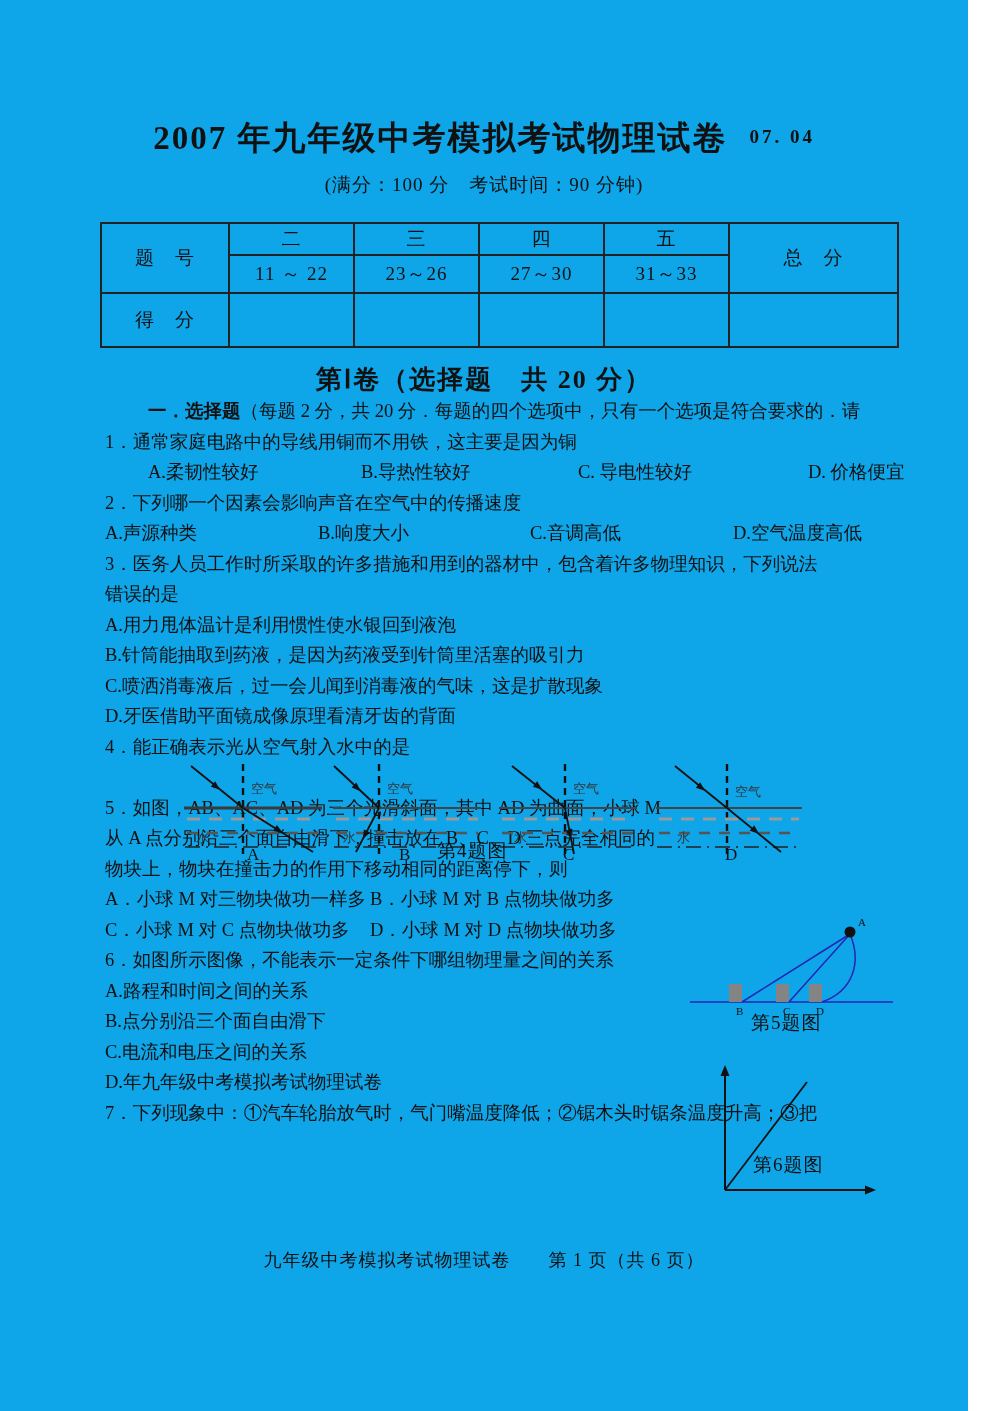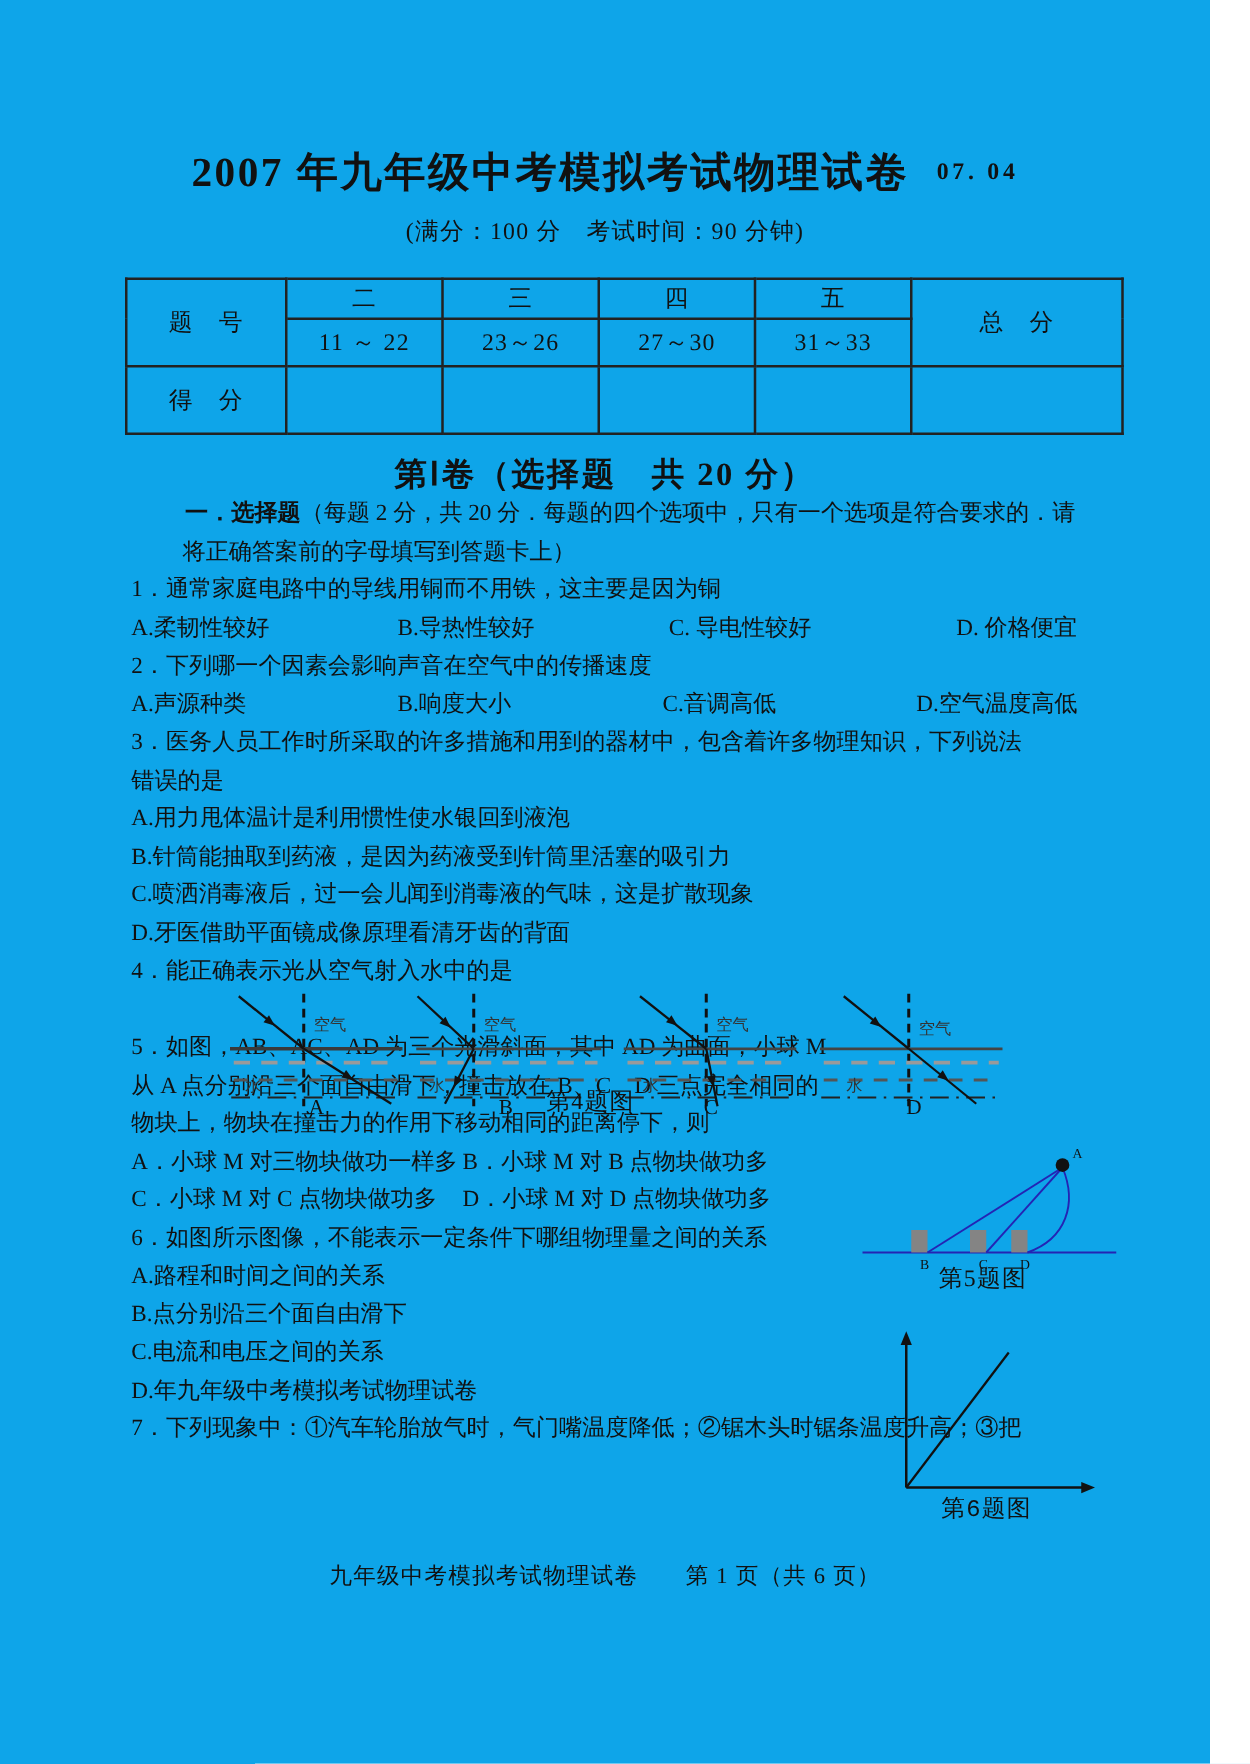--- a/index.html
+++ b/index.html
@@ -34,33 +34,33 @@
   }
   
   .content{
     position:absolute; left:105px; top:396px; width:800px;
     font-size:18.5px; line-height:30.5px; white-space:nowrap;
   }
   .content > div{height:30.5px;}
   .bold{font-weight:bold;margin-left:43px;}
   .indent2{padding-left:41px;}
   .optrow span{display:inline-block;}
-  .q1o .s0{width:213px;} .q1o .s1{width:217px;} .q1o .s2{width:230px;}
+  .q1o .s0{width:213px;margin-left:43px;} .q1o .s1{width:217px;} .q1o .s2{width:230px;}
   .q2o .s0{width:213px;} .q2o .s1{width:212px;} .q2o .s2{width:203px;}
   .q5o .s0{width:265px;}
   
   .fig4-spacer{position:relative; height:128px;}
   .fig4-spacer svg{position:absolute; top:0;}
   .fig4-label{position:absolute; top:78px; font-size:17px;}
   .fig4-caption{position:absolute; top:74px; font-size:19px; letter-spacing:1px;}
   
   .fig5{position:absolute; left:685px; top:913px;}
   .fig5-caption{position:absolute; left:751px; top:1010px; font-size:19px; letter-spacing:1px;}
   .fig6{position:absolute; left:711px; top:1060px;}
-  .fig6-caption{position:absolute; left:753px; top:1194px; font-size:19px; letter-spacing:1px;font-family:Liberation Mono, monospace;}
+  .fig6-caption{position:absolute; left:753px; top:1152px; font-size:19px; letter-spacing:1px;}
   
   .footer{
     position:absolute; top:1248px; left:0; width:100%; text-align:center;
     font-size:18px; letter-spacing:1px;
   }
 </style>
 </head>
 <body>
 
 <div class="page">
@@ -102,21 +102,20 @@
       <td></td>
       <td></td>
     </tr>
   </tbody>
     </table>
 
   <div class="sec-heading">第Ⅰ卷（选择题　共 20 分）</div>
 
   <div class="content">
     <div><span class="bold">一．选择题</span><span>（每题 2 分，共 20 分．每题的四个选项中，只有一个选项是符合要求的．请</span></div>
-    <div class="indent2">将正确答案前的字母填写到答题卡上）</div>
 
     <div>1．通常家庭电路中的导线用铜而不用铁，这主要是因为铜</div>
     <div class="optrow q1o">
       <span class="s0">A.柔韧性较好</span><span class="s1">B.导热性较好</span><span class="s2">C. 导电性较好</span><span>D. 价格便宜</span>
     </div>
 
     <div>2．下列哪一个因素会影响声音在空气中的传播速度</div>
     <div class="optrow q2o">
       <span class="s0">A.声源种类</span><span class="s1">B.响度大小</span><span class="s2">C.音调高低</span><span>D.空气温度高低</span>
     </div>

